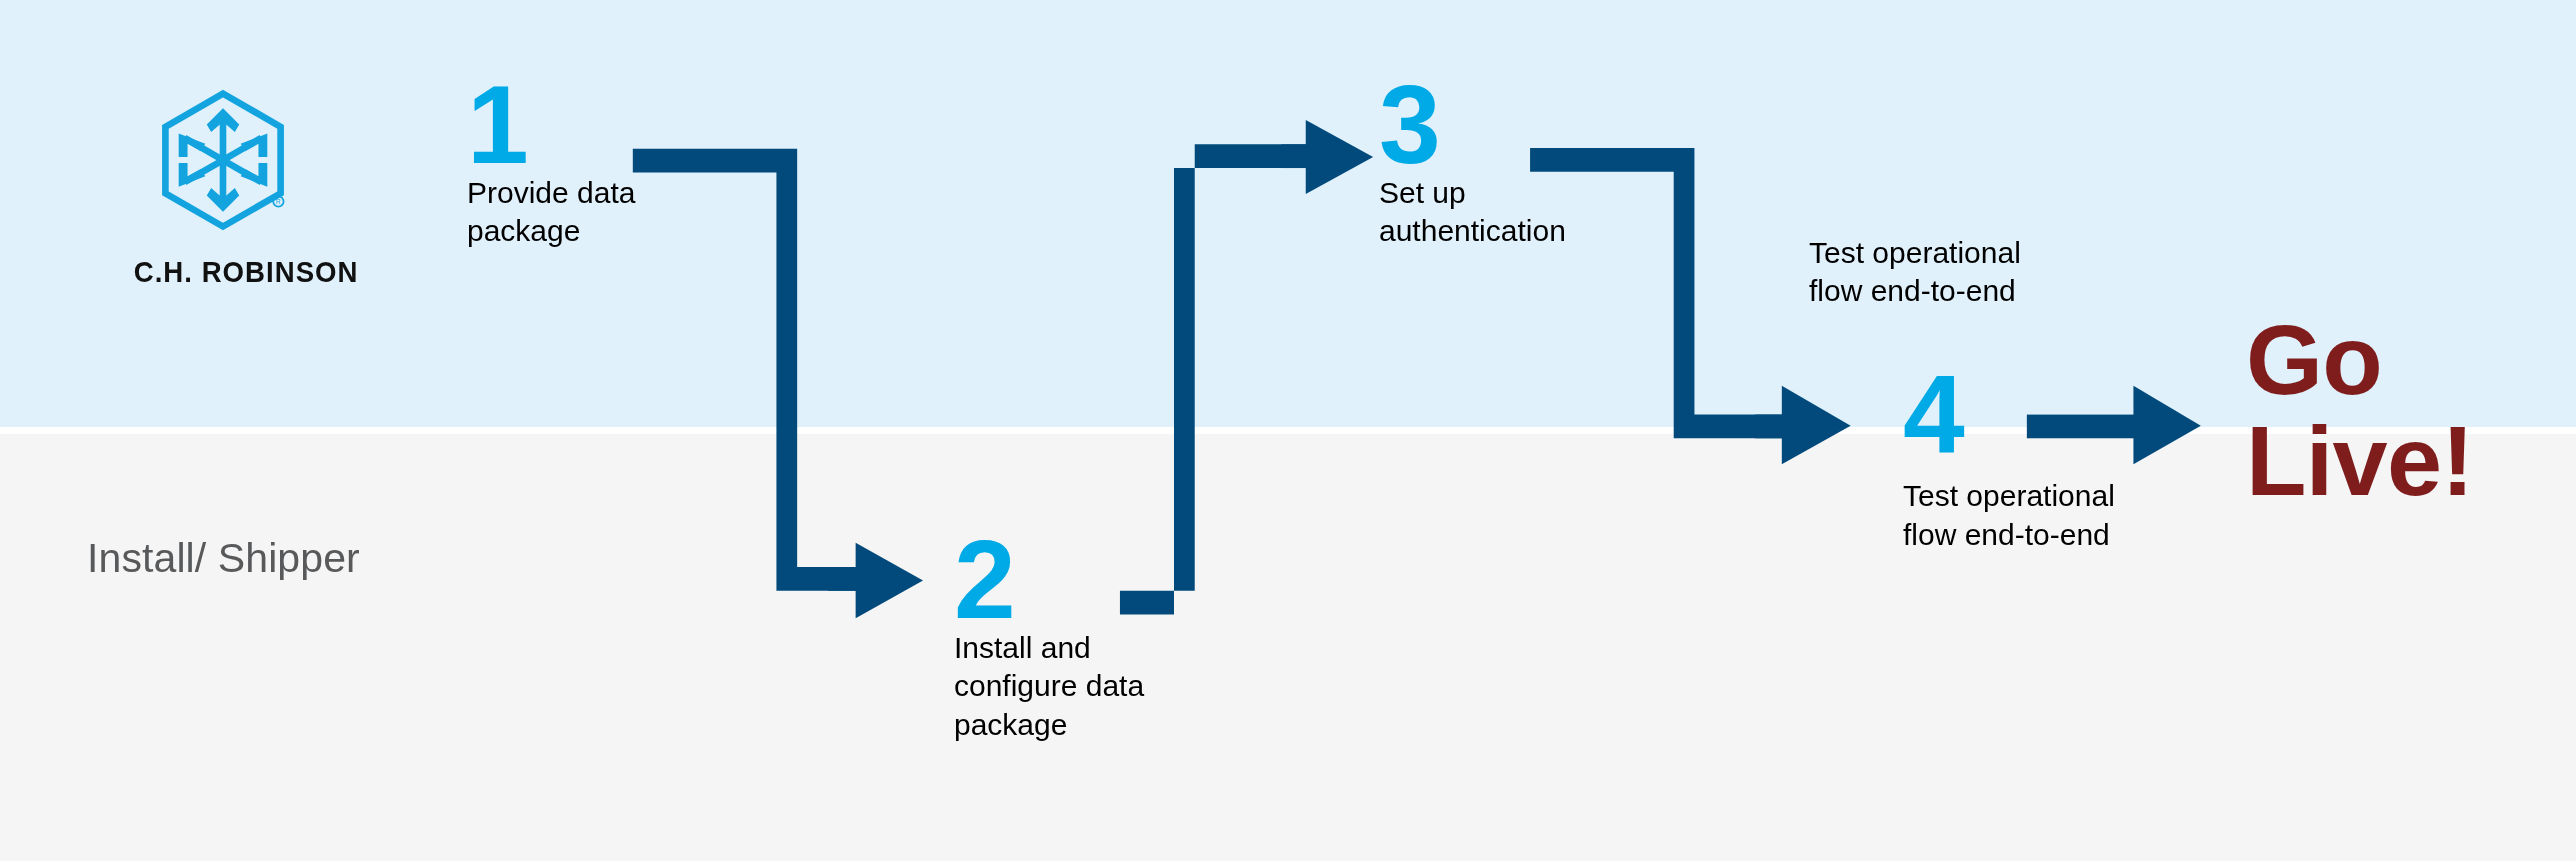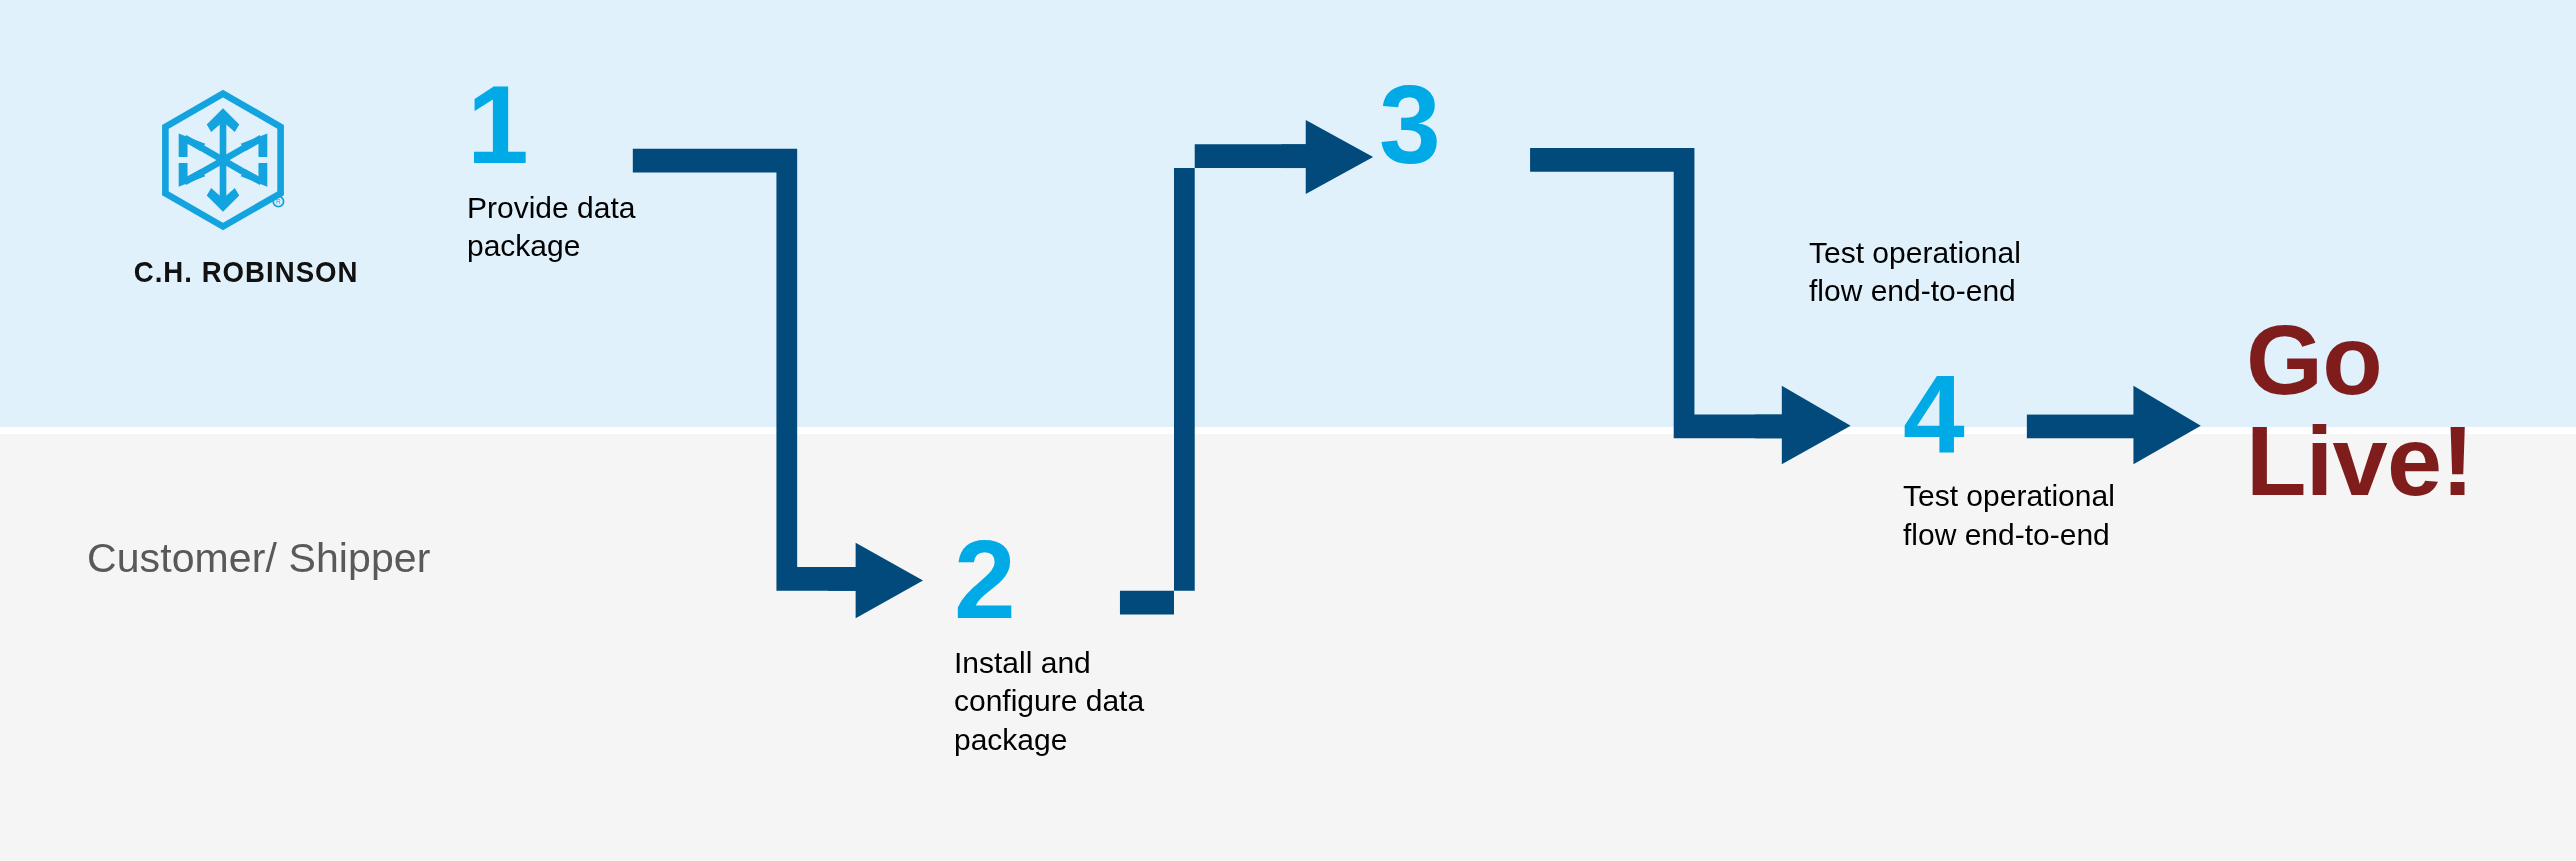--- a/index.html
+++ b/index.html
@@ -87,21 +87,21 @@
     font-weight: 700;
     color: #00aae7;
     letter-spacing: -1.5px;
   }
   .step-text {
     font-size: 30px;
     line-height: 1.28;
     color: #000000;
     font-weight: 400;
     white-space: pre-line;
-    margin-top: 18px;
+    margin-top: 3px;
   }
   .step-1 { left: 467px; top: 80px; }
   .step-2 { left: 954px; top: 535px; }
   .step-3 { left: 1379px; top: 80px; }
   .step-4-label { left: 1809px; top: 234px; }
   .step-4 { left: 1903px; top: 370px; }
   .step-4 .step-text { margin-top: 16.3px; }
   
   .go-live {
     position: absolute;
@@ -177,38 +177,40 @@
         <polygon points="148,132 148,100 136,100 136,118 118,108 112,118"></polygon>
       </g>
       <g>
         <circle cx="163" cy="152" r="7" fill="none" stroke="#13a4e0" stroke-width="2.4"></circle>
         <text x="163" y="156" font-size="9" text-anchor="middle" fill="#13a4e0" font-family="Liberation Sans, sans-serif">R</text>
       </g>
     </svg>
     <div class="logo-word">C.H. ROBINSON</div>
   </div>
 
-  <div class="lane-label">Customer/
+  <div class="lane-label">Install/
 Shipper</div>
 
   <div class="step step-1">
     <div class="step-num">1</div>
     <div class="step-text">Provide data
 package</div>
   </div>
 
   <div class="step step-2">
     <div class="step-num">2</div>
     <div class="step-text">Install and
 configure data
 package</div>
   </div>
 
   <div class="step step-3">
     <div class="step-num">3</div>
+    <div class="step-text">Set up
+authentication</div>
   </div>
 
   <div class="step step-4-label">
     <div class="step-text" style="margin-top:0">Test operational
 flow end-to-end</div>
   </div>
 
   <div class="step step-4">
     <div class="step-num">4</div>
     <div class="step-text">Test operational

